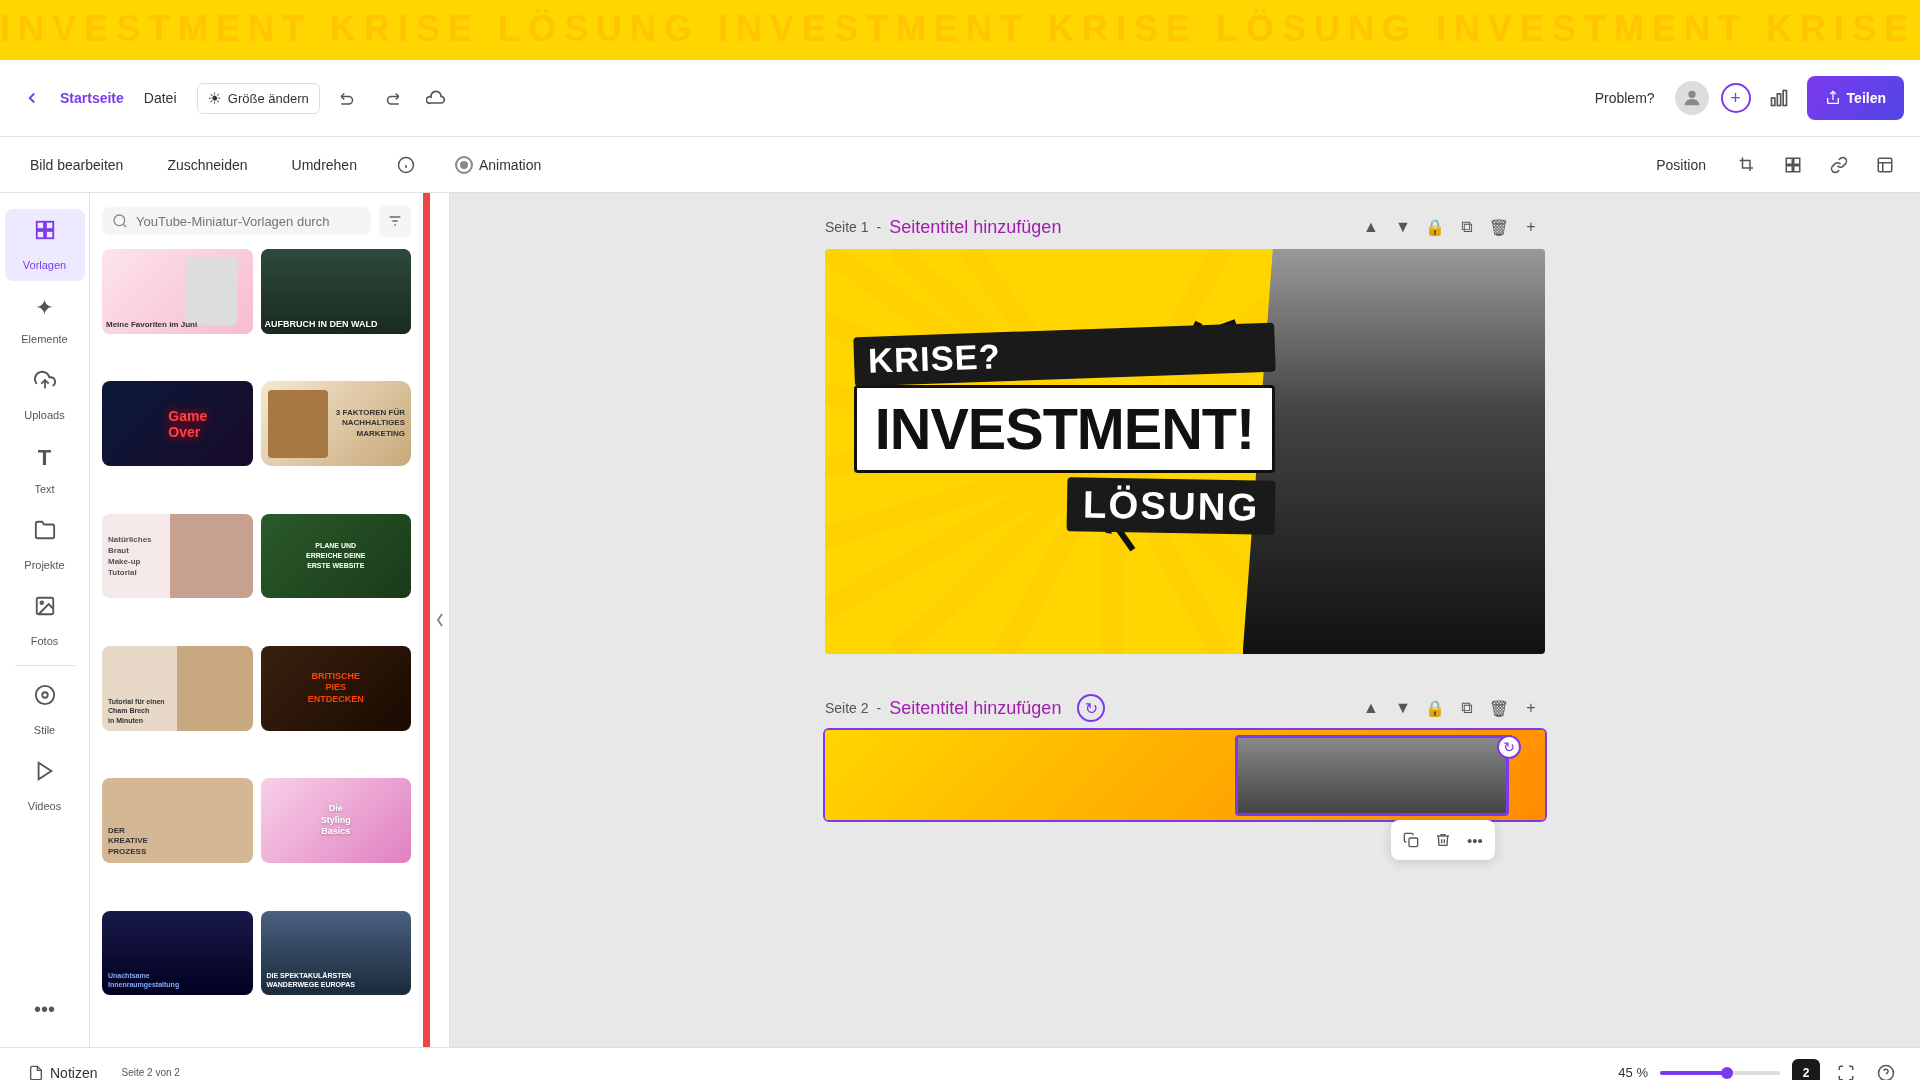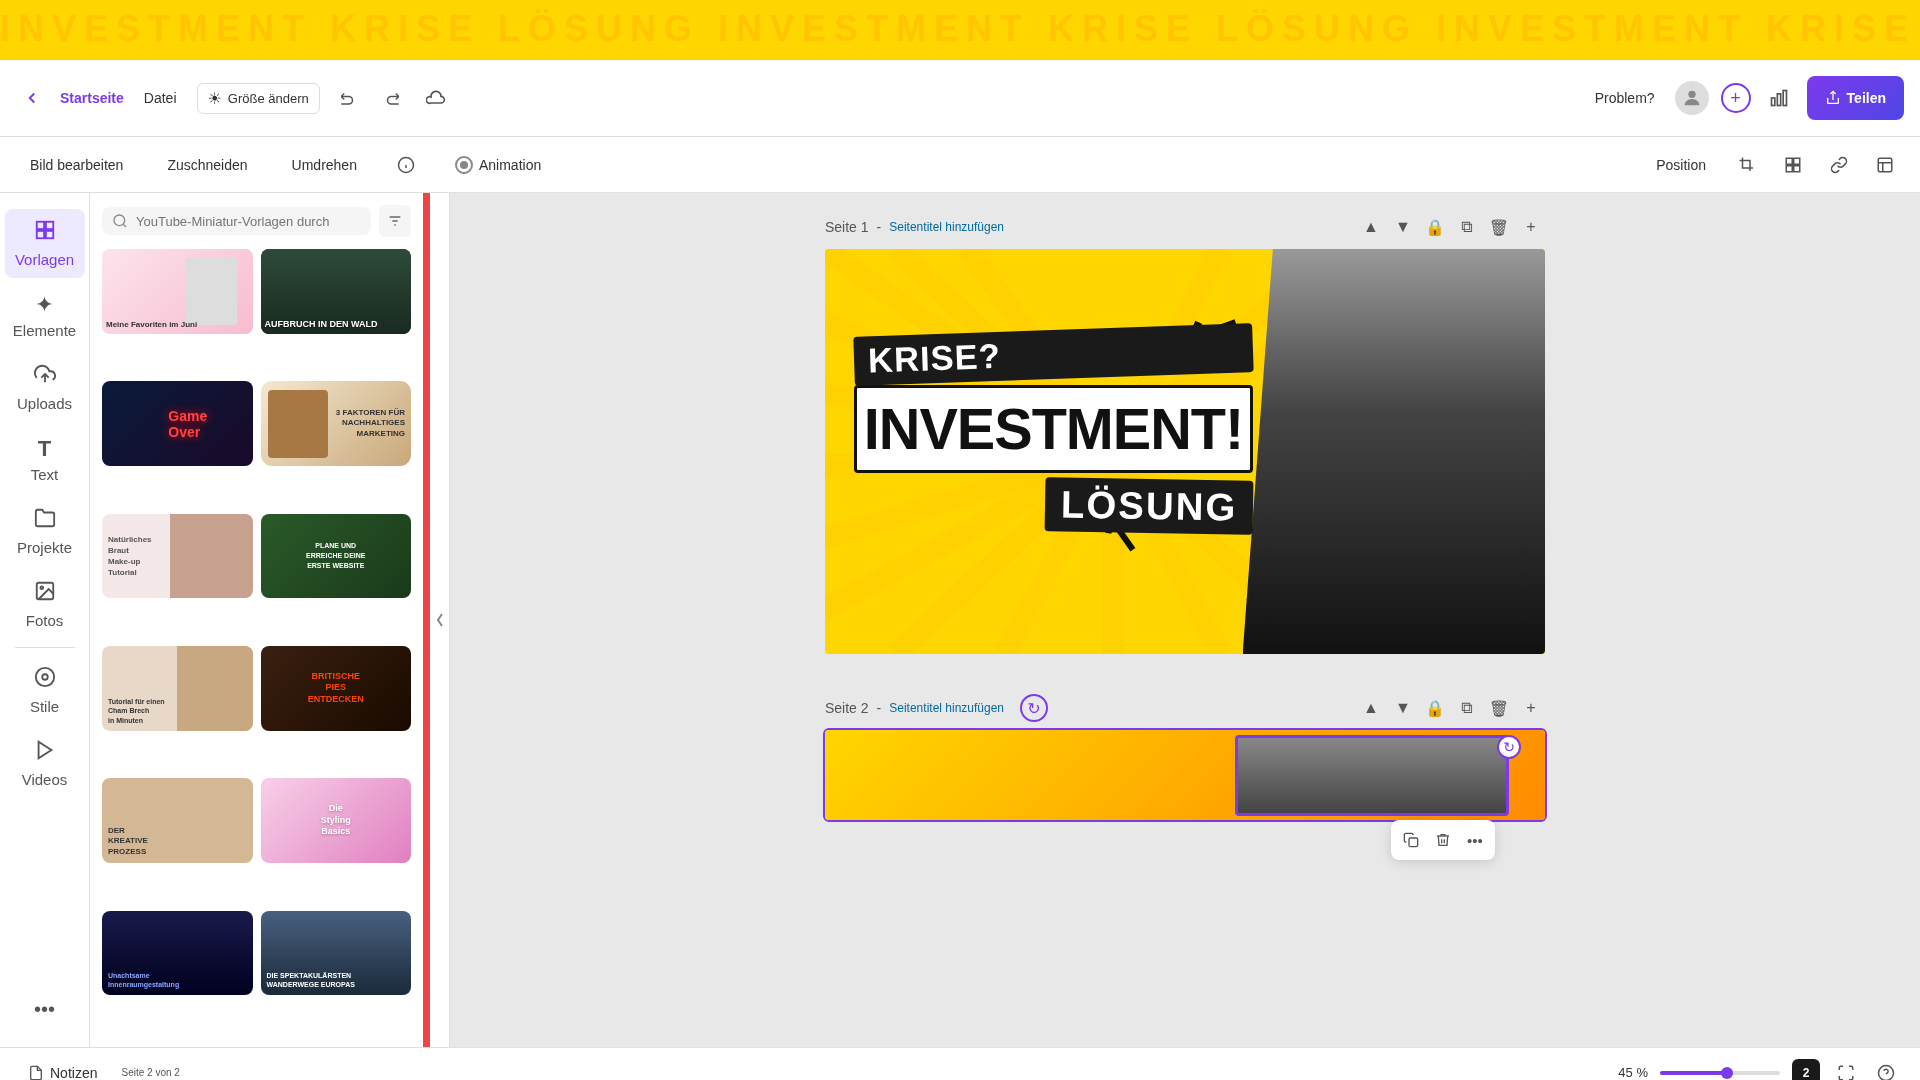--- a/index.html
+++ b/index.html
@@ -118,21 +118,21 @@
       padding: 16px 0;
       gap: 4px;
     }
     .sidebar-item {
       display: flex; flex-direction: column; align-items: center;
       gap: 4px; padding: 10px 8px; width: 80px; border-radius: 8px;
       cursor: pointer; color: #555;
     }
     .sidebar-item.active { background: #ede9fe; color: #7c3aed; }
     .sidebar-item-icon { font-size: 22px; }
-    .sidebar-item-label { font-size: 15px; font-weight: 500; text-align: left; }
+    .sidebar-item-label { font-size: 11px; font-weight: 500; text-align: left; margin-top: 8px; }
     .sidebar-divider { width: 60px; height: 1px; background: #e0e0e0; margin: 4px 0; }
     .sidebar-bottom { margin-top: auto; }
 
     
     .content-panel {
       width: 340px;
       background: #fff;
       border-right: 7px solid #ef4444;
       display: flex;
       flex-direction: column;
@@ -176,21 +176,21 @@
       gap: 0;
     }
 
     
     .page-block { width: 100%; max-width: 720px; margin-bottom: 40px; }
     .page-header {
       display: flex; align-items: center; gap: 8px;
       margin-bottom: 8px;
     }
     .page-title-text { font-size: 14px; color: #555; }
-    .page-title-link { font-size: 12px; color: #0369a1; cursor: pointer; }
+    .page-title-link { font-size: 18px; color: #a21caf; cursor: pointer; }
     .page-controls { margin-left: auto; display: flex; align-items: center; gap: 4px; }
     .page-ctrl-btn {
       width: 28px; height: 28px; border-radius: 4px; display: flex; align-items: center; justify-content: center;
       cursor: pointer; color: #555; background: transparent;
     }
 
     
     .canvas-frame {
       width: 100%; background: #FFD600;
       border-radius: 4px; overflow: hidden;
@@ -664,21 +664,21 @@
 
             <div style="position:absolute;right:0;bottom:0;width:42%;height:100%;background:linear-gradient(to bottom right,#777,#333);clip-path:polygon(10% 0%,100% 0%,100% 100%,0% 100%);">
               <div style="width:100%;height:100%;background:linear-gradient(180deg,#999 0%,#444 40%,#111 100%);"></div>
             </div>
 
             <div style="position:absolute;top:10%;left:50%;font-size:3.5vw;transform:rotate(25deg);color:#111;font-weight:900;">↙</div>
             <div style="position:absolute;top:62%;left:38%;font-size:2.8vw;transform:rotate(10deg);color:#111;font-weight:900;">↖</div>
 
             <div class="p1-text-area">
               <div style="background:#1a1a1a;color:#fff;font-size:1.8vw;font-weight:900;padding:5px 14px;border-radius:4px;display:inline-block;transform:rotate(-2deg);letter-spacing:1px;">KRISE?</div>
-              <div style="background:#fff;color:#111;border:3px solid #111;font-size:3vw;font-weight:900;padding:8px 7px;border-radius:4px;display:inline-block;letter-spacing:-1px;">INVESTMENT!</div>
+              <div style="background:#fff;color:#111;border:3px solid #111;font-size:3vw;font-weight:900;padding:8px 18px;border-radius:4px;display:inline-block;letter-spacing:-1px;">INVESTMENT!</div>
               <div style="background:#1a1a1a;color:#fff;font-size:2vw;font-weight:900;padding:5px 16px;border-radius:4px;display:inline-block;align-self:flex-end;transform:rotate(1deg);letter-spacing:2px;">LÖSUNG</div>
             </div>
           </div>
         </div>
       </div>
     </div>
 
     <div class="page-block">
       <div class="page-header">
         <span class="page-title-text">Seite 2</span>

